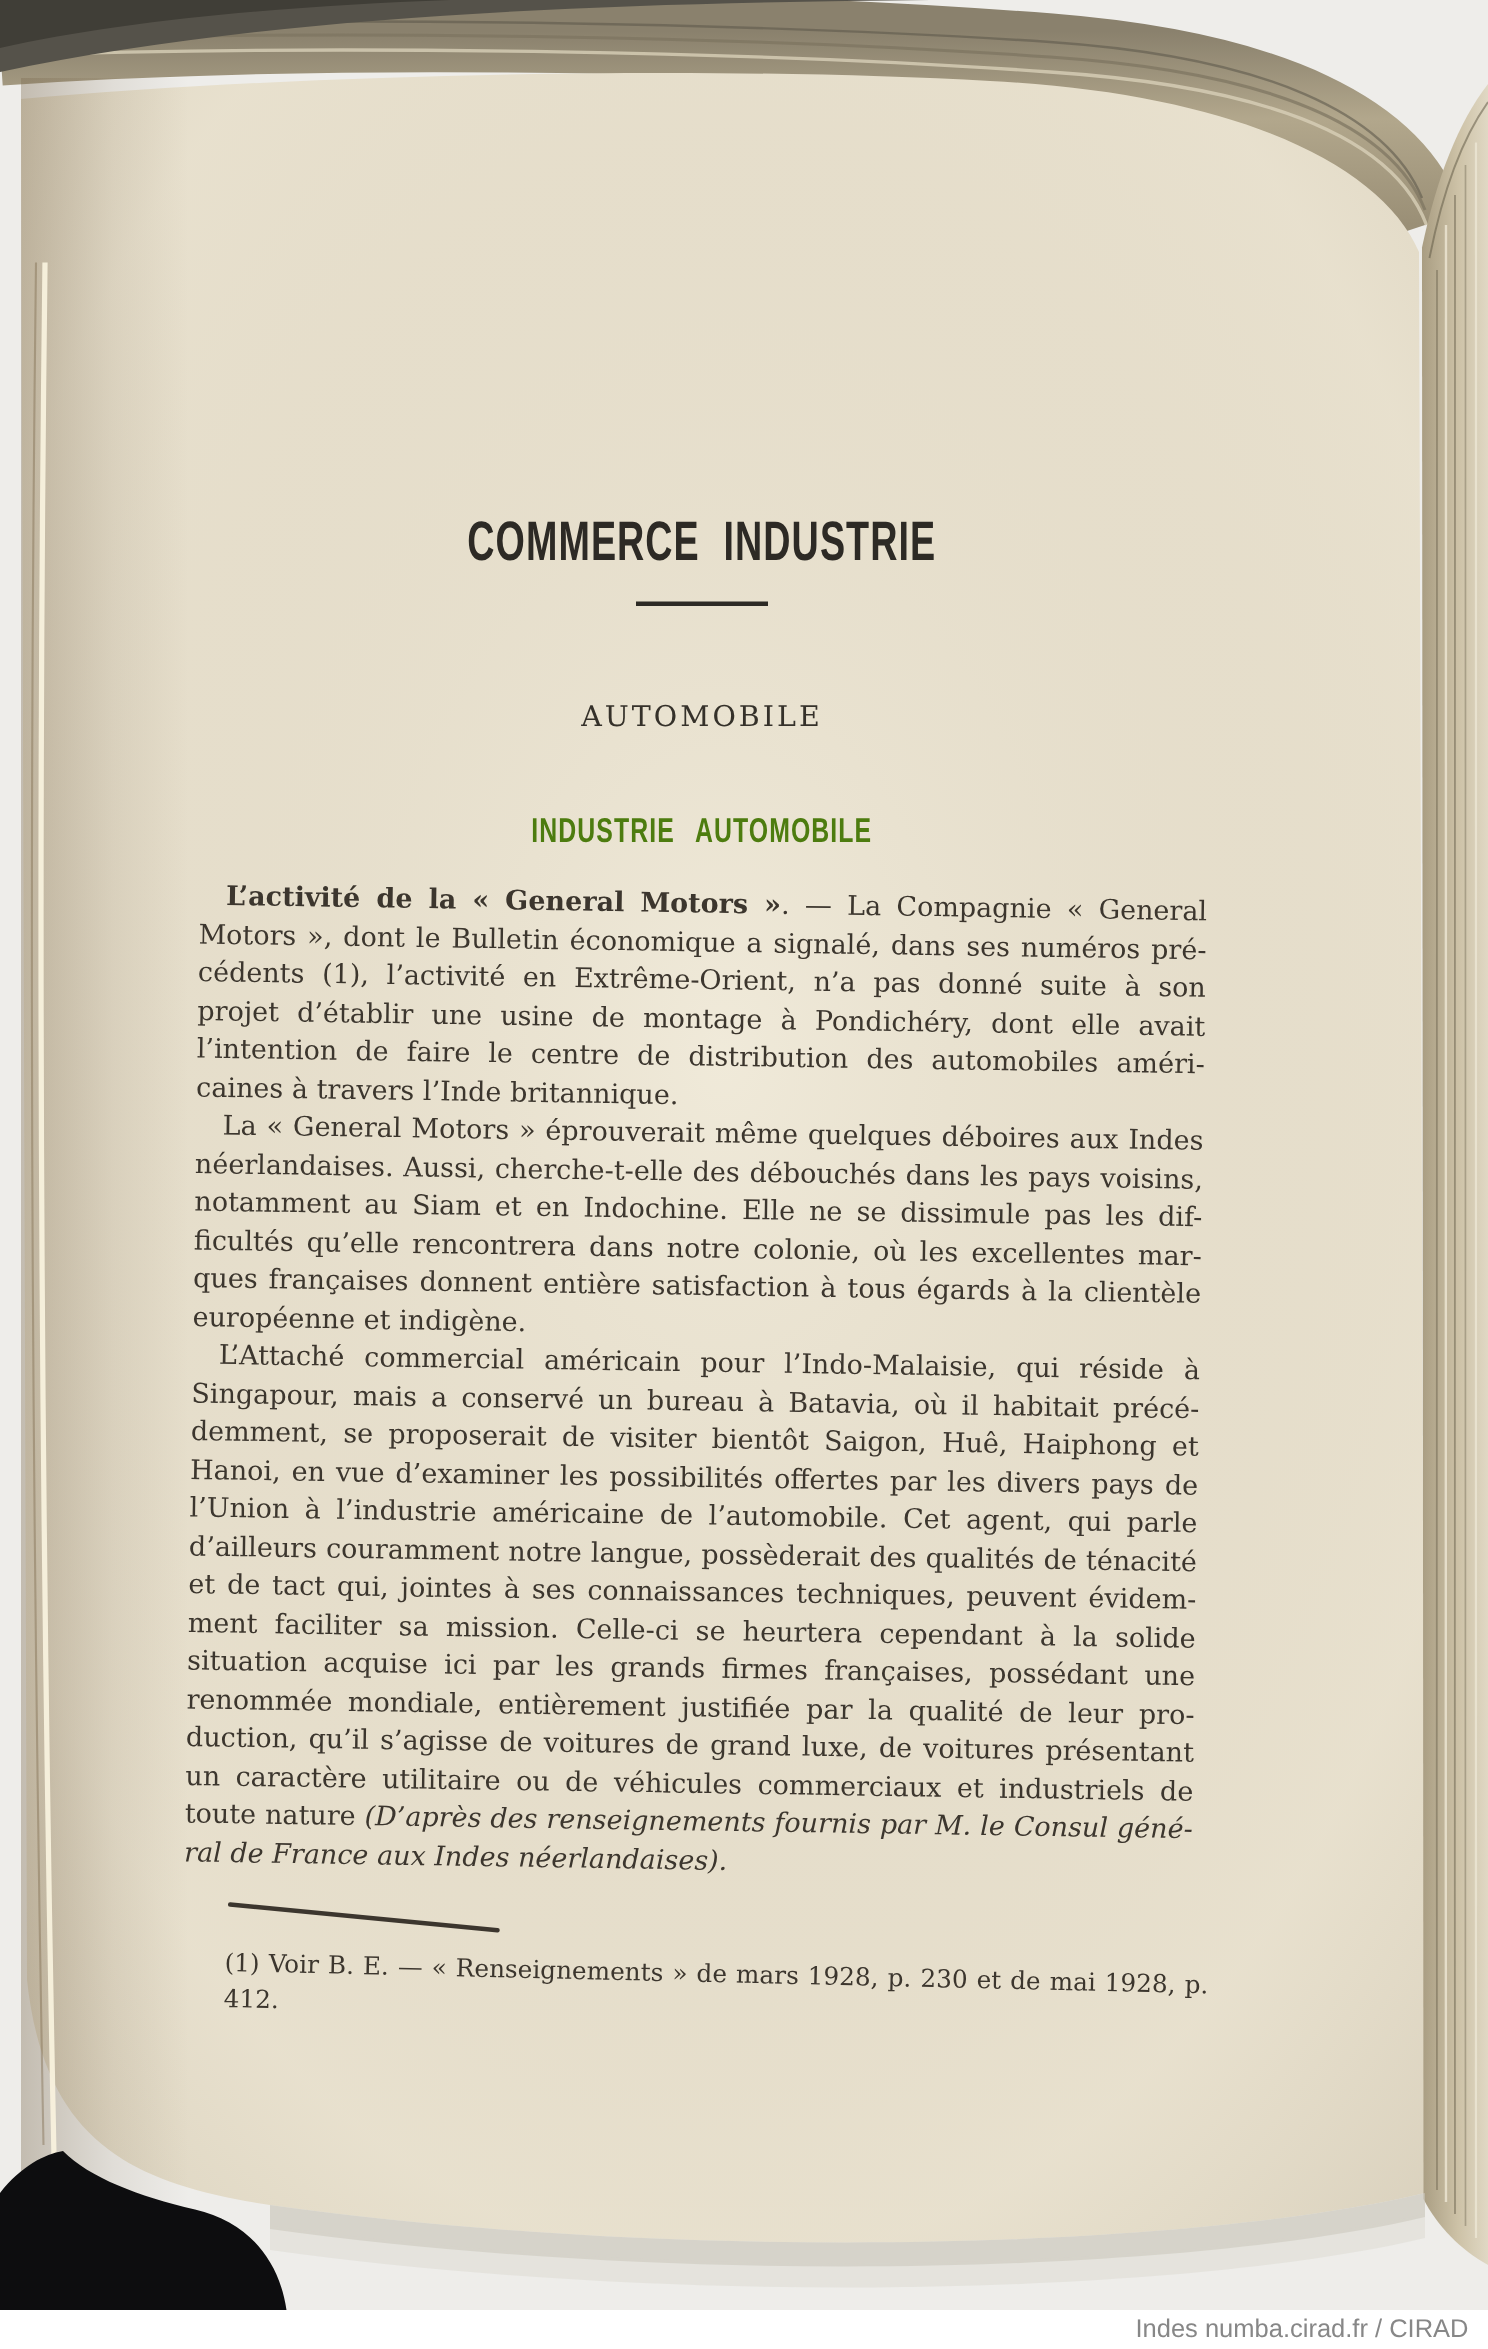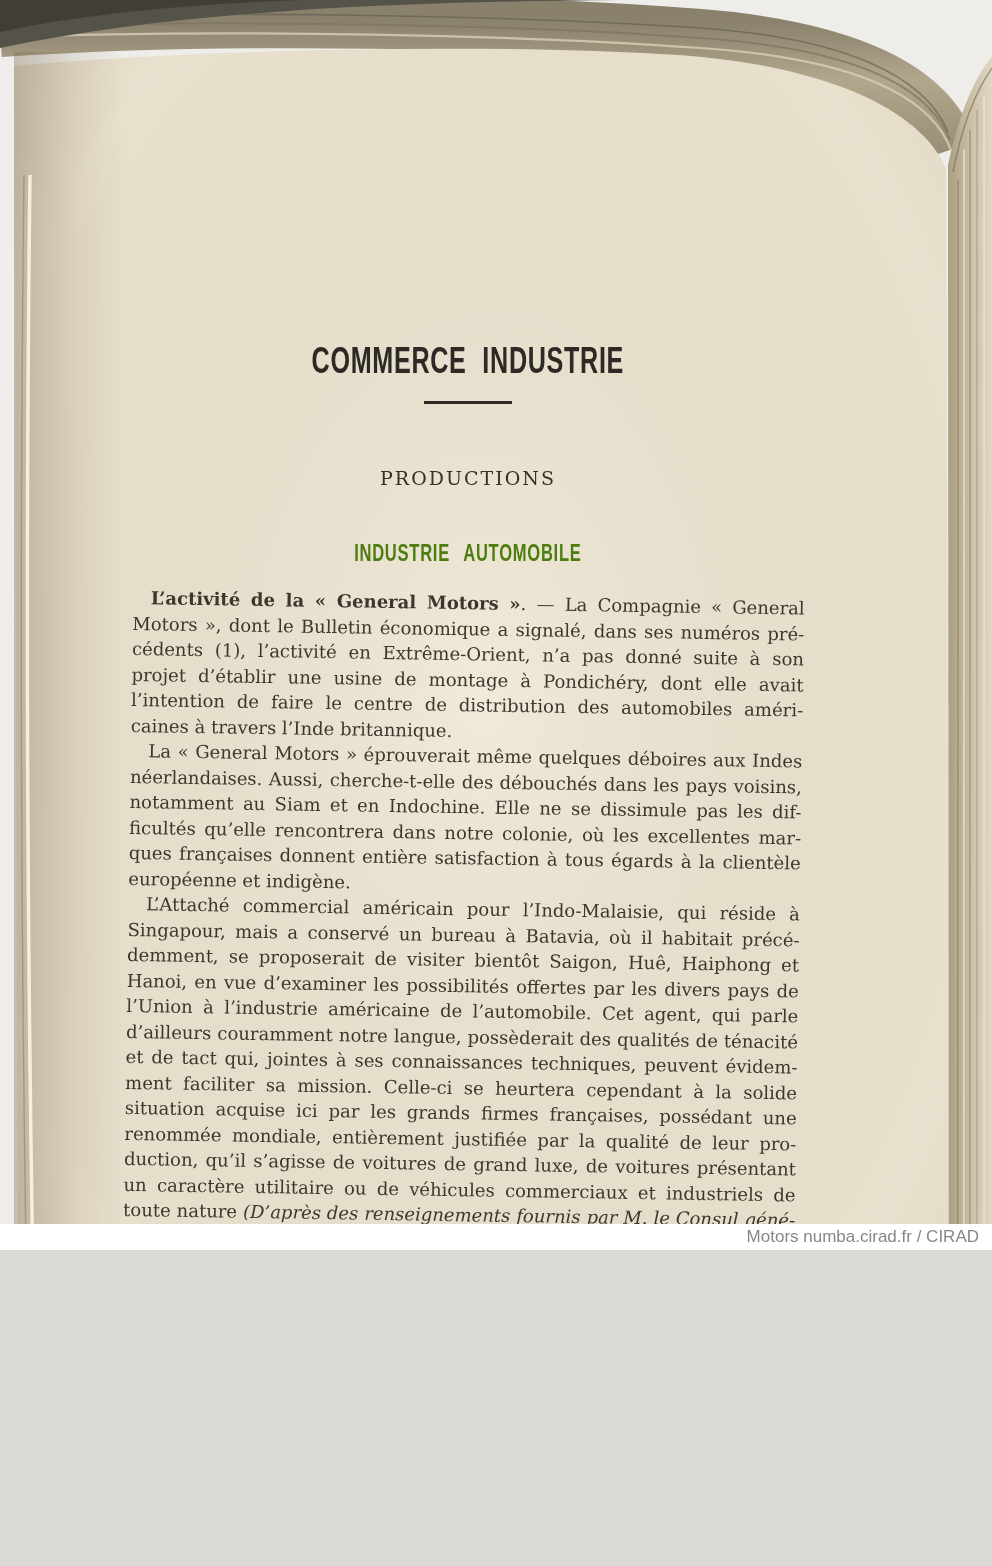--- a/index.html
+++ b/index.html
@@ -1,17 +1,17 @@
 <!DOCTYPE html>
 <html><head>
 <meta charset="utf-8">
 <style>
   html,body{margin:0;padding:0;background:#dcdad7;}
   .stage{
-    position:relative;width:992px;height:1250px;overflow:hidden;
+    position:relative;width:992px;height:1566px;overflow:hidden;
     background:#eeedea;font-family:"DejaVu Serif",serif;
   }
   .backdrop{position:absolute;left:0;top:0;z-index:0;}
   .overlay{position:absolute;z-index:2;}
 
   
   .title{
     left:132px;top:341px;width:672px;text-align:center;margin:0;
     font-family:"Liberation Sans",sans-serif;font-weight:bold;
     font-size:37px;line-height:40px;color:#2d2a25;letter-spacing:1px;word-spacing:12px;
@@ -124,21 +124,21 @@
     <path d="M180,1470 C470,1510 800,1498 950,1462 L950,1478 C800,1514 470,1526 180,1486 Z" fill="#c9c4b9" opacity="0.65"></path>
     <path d="M180,1484 C470,1524 800,1512 950,1476 L950,1492 C800,1528 470,1540 180,1500 Z" fill="#d8d4cb" opacity="0.4"></path>
 
     <path d="M0,1462 C14,1444 30,1436 42,1434 C60,1452 92,1464 130,1473 C165,1481 186,1506 191,1540 L0,1540 Z" fill="#0d0d0f"></path>
   </svg>
 
   <h1 class="title overlay">
     <span class="squeeze">COMMERCE INDUSTRIE</span>
   </h1>
   <div class="title-rule overlay"></div>
-  <div class="section overlay">PRODUCTIONS</div>
+  <div class="section overlay">AUTOMOBILE</div>
   <div class="subsection overlay">
     <span class="squeeze">INDUSTRIE AUTOMOBILE</span>
   </div>
 
   <div class="body-block overlay">
     <div class="jline indent"><span class="bold">L’activité de la « General Motors »</span><span>. — La Compagnie « General</span></div>
     <div class="jline">Motors », dont le Bulletin économique a signalé, dans ses numéros pré-</div>
     <div class="jline">cédents (1), l’activité en Extrême-Orient, n’a pas donné suite à son</div>
     <div class="jline">projet d’établir une usine de montage à Pondichéry, dont elle avait</div>
     <div class="jline">l’intention de faire le centre de distribution des automobiles améri-</div>
@@ -164,16 +164,16 @@
     <div class="jline">duction, qu’il s’agisse de voitures de grand luxe, de voitures présentant</div>
     <div class="jline">un caractère utilitaire ou de véhicules commerciaux et industriels de</div>
     <div class="jline"><span>toute nature </span><span class="italic">(D’après des renseignements fournis par M. le Consul géné-</span></div>
     <div class="jline last italic">ral de France aux Indes néerlandaises).</div>
   </div>
 
   <div class="footnote-rule overlay"></div>
   <div class="footnote overlay">(1) Voir B. E. — « Renseignements » de mars 1928, p. 230 et de mai 1928, p. 412.</div>
 
   <div class="source-bar overlay">
-    <span>Motors numba.cirad.fr / CIRAD</span>
+    <span>Indes numba.cirad.fr / CIRAD</span>
   </div>
 
 </div>
 
 </body></html>

